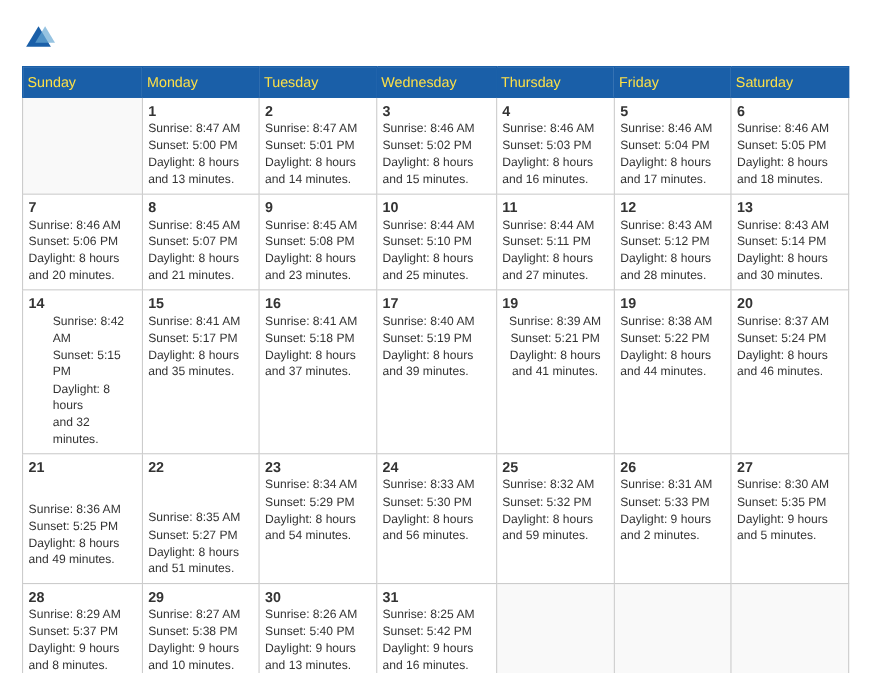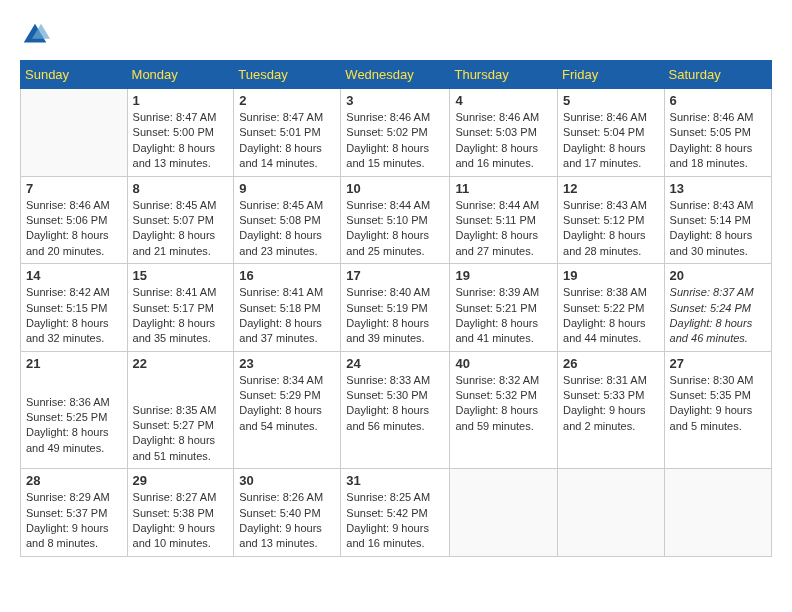--- a/index.html
+++ b/index.html
@@ -206,21 +206,21 @@
           <span class="day-num">13</span>
           <div class="day-info" style="white-space: pre-line;">Sunrise: 8:43 AM
 Sunset: 5:14 PM
 Daylight: 8 hours
 and 30 minutes.</div>
         </td>
       </tr>
       <tr>
         <td>
           <span class="day-num">14</span>
-          <div class="day-info" style="white-space: pre-line;">Sunrise: 8:42 AM
+          <div class="day-info" style="white-space: pre-line; margin-left: 22px;">Sunrise: 8:42 AM
 Sunset: 5:15 PM
 Daylight: 8 hours
 and 32 minutes.</div>
         </td>
         <td>
           <span class="day-num">15</span>
           <div class="day-info" style="white-space: pre-line;">Sunrise: 8:41 AM
 Sunset: 5:17 PM
 Daylight: 8 hours
 and 35 minutes.</div>
@@ -234,35 +234,35 @@
         </td>
         <td>
           <span class="day-num">17</span>
           <div class="day-info" style="white-space: pre-line;">Sunrise: 8:40 AM
 Sunset: 5:19 PM
 Daylight: 8 hours
 and 39 minutes.</div>
         </td>
         <td>
           <span class="day-num">19</span>
-          <div class="day-info" style="white-space: pre-line;">Sunrise: 8:39 AM
+          <div class="day-info" style="white-space: pre-line; text-align: center;">Sunrise: 8:39 AM
 Sunset: 5:21 PM
 Daylight: 8 hours
 and 41 minutes.</div>
         </td>
         <td>
           <span class="day-num">19</span>
           <div class="day-info" style="white-space: pre-line;">Sunrise: 8:38 AM
 Sunset: 5:22 PM
 Daylight: 8 hours
 and 44 minutes.</div>
         </td>
         <td>
           <span class="day-num">20</span>
-          <div class="day-info" style="white-space: pre-line; font-style: italic;">Sunrise: 8:37 AM
+          <div class="day-info" style="white-space: pre-line;">Sunrise: 8:37 AM
 Sunset: 5:24 PM
 Daylight: 8 hours
 and 46 minutes.</div>
         </td>
       </tr>
       <tr>
         <td>
           <span class="day-num">21</span>
           <div class="day-info" style="white-space: pre-line; margin-top: 24px;">Sunrise: 8:36 AM
 Sunset: 5:25 PM
@@ -284,21 +284,21 @@
 and 54 minutes.</div>
         </td>
         <td>
           <span class="day-num">24</span>
           <div class="day-info" style="white-space: pre-line;">Sunrise: 8:33 AM
 Sunset: 5:30 PM
 Daylight: 8 hours
 and 56 minutes.</div>
         </td>
         <td>
-          <span class="day-num">40</span>
+          <span class="day-num">25</span>
           <div class="day-info" style="white-space: pre-line;">Sunrise: 8:32 AM
 Sunset: 5:32 PM
 Daylight: 8 hours
 and 59 minutes.</div>
         </td>
         <td>
           <span class="day-num">26</span>
           <div class="day-info" style="white-space: pre-line;">Sunrise: 8:31 AM
 Sunset: 5:33 PM
 Daylight: 9 hours

